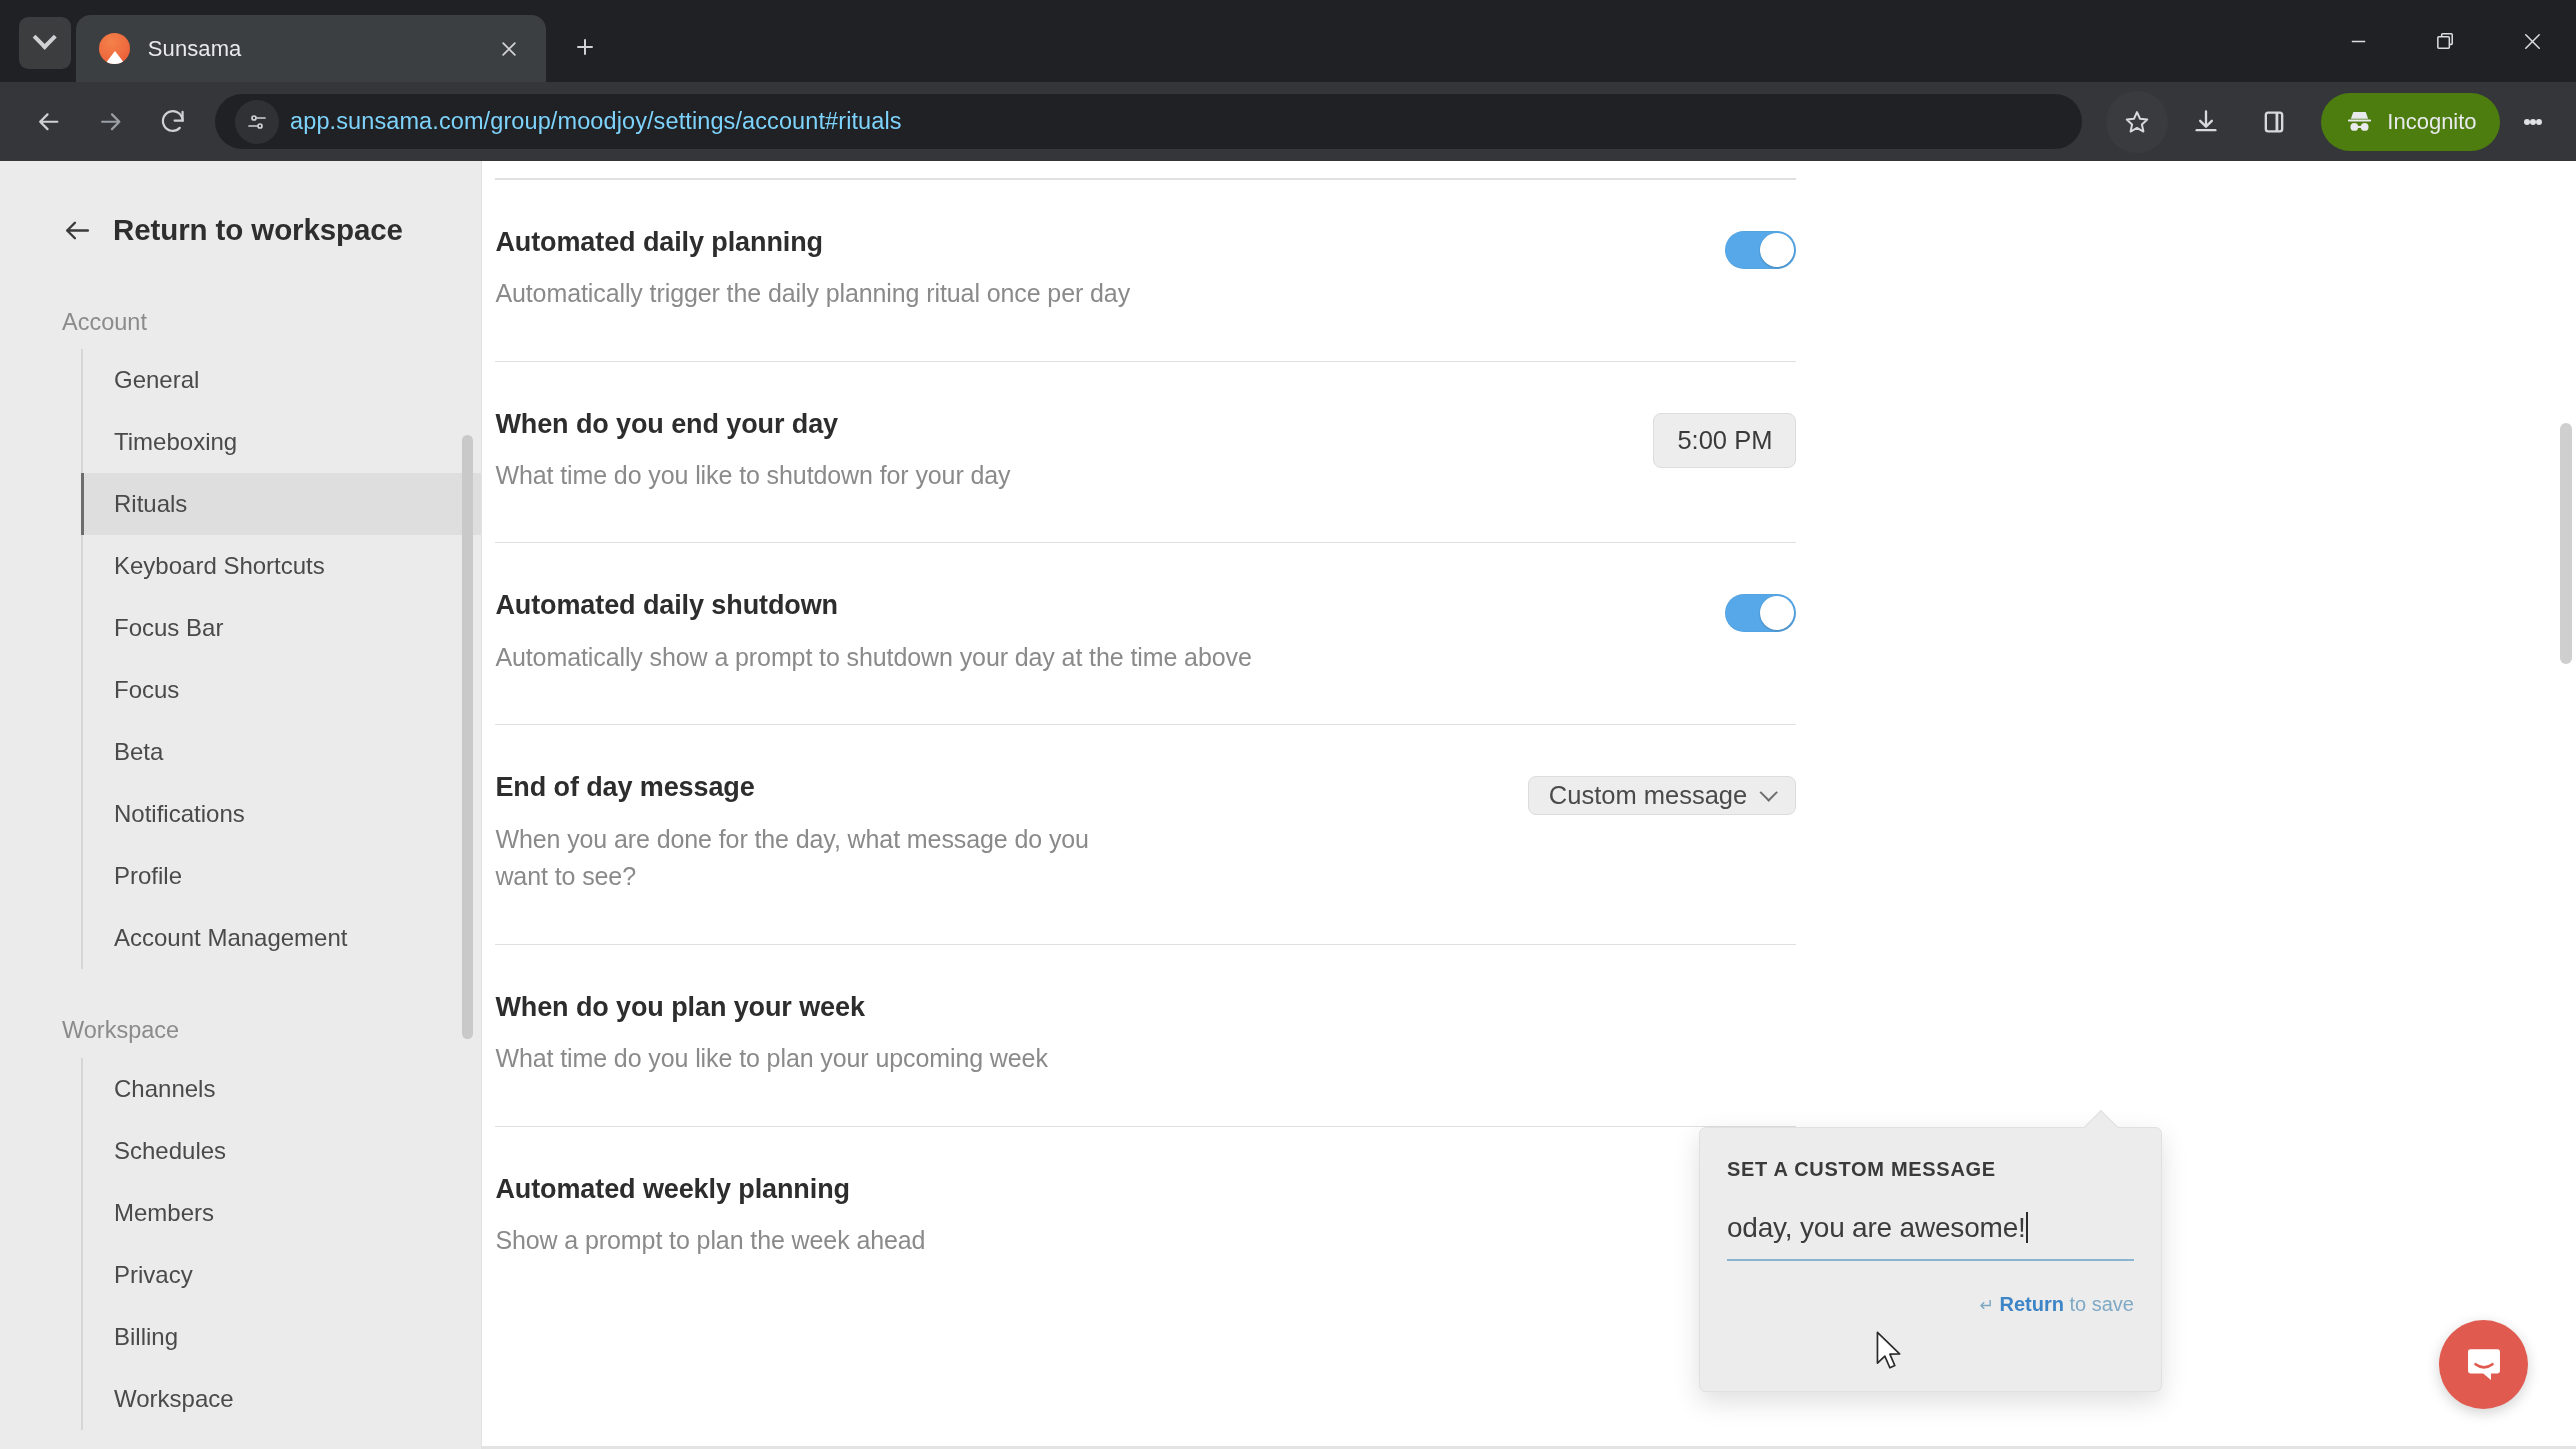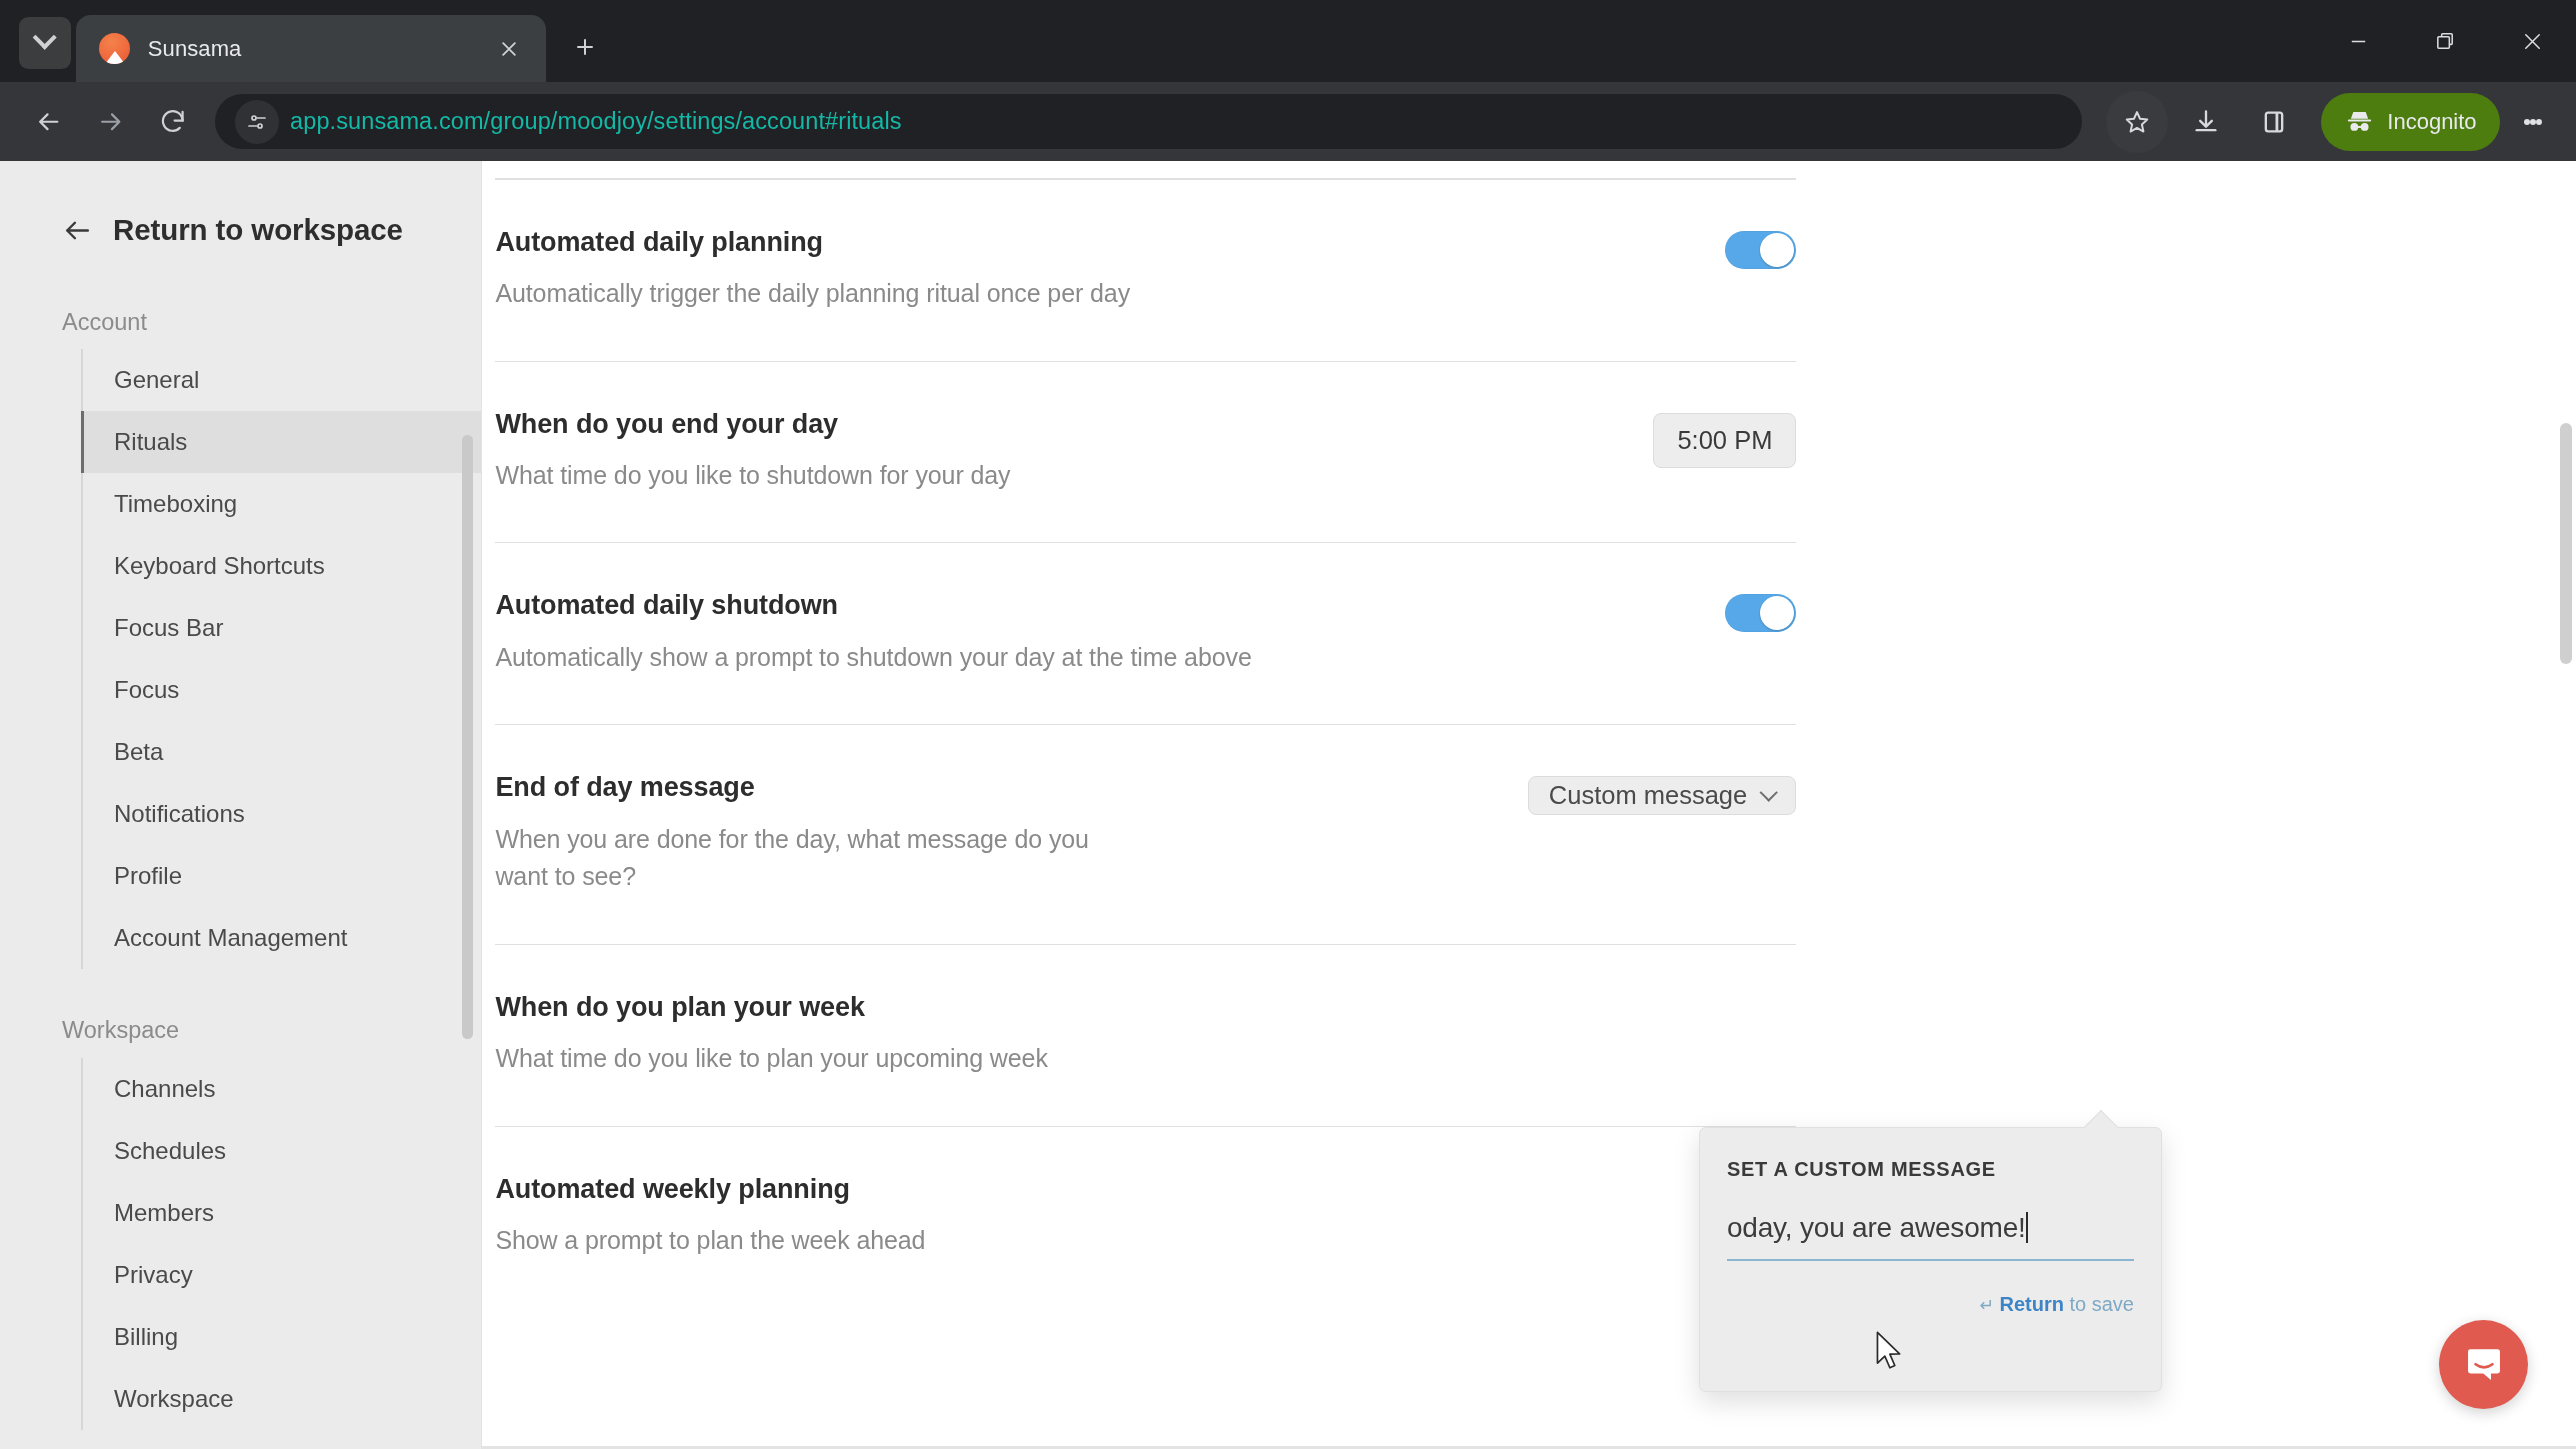--- a/index.html
+++ b/index.html
@@ -89,21 +89,21 @@
     display: flex; align-items: center; padding: 0 20px;
     min-width: 0; cursor: text;
   }
   .omnibox-icon {
     width: 44px; height: 44px; border-radius: 50%; background: #303134;
     display: flex; align-items: center; justify-content: center; flex: 0 0 auto;
     margin-right: 10.7px; cursor: pointer;
   }
   .omnibox-icon svg { width: 24px; height: 24px; }
   .url {
-    color: #14b8a6; font-size: 23.5px; white-space: nowrap;
+    color: #7dd3fc; font-size: 23.5px; white-space: nowrap;
     overflow: hidden; text-overflow: ellipsis; letter-spacing: 0.1px;
   }
   .tb-icon {
     width: 62px; height: 62px; border-radius: 50%;
     display: flex; align-items: center; justify-content: center;
     cursor: pointer; flex: 0 0 auto; margin-left: 6.7px;
   }
   .tb-icon.star { background: #3a3b3e; }
   .tb-icon svg { width: 28px; height: 28px; }
   .incognito-pill {
@@ -386,22 +386,22 @@
           <path d="M20 12 H4 M10 6 L4 12 L10 18"></path>
         </svg>
         <span class="return-label">Return to workspace</span>
       </div>
 
       <div class="sb-scroll">
 
         <div class="sb-group-title">Account</div>
         <div class="sb-items">
           <div class="sb-item">General</div>
+          <div class="sb-item">Timeboxing</div>
           <div class="sb-item active">Rituals</div>
-          <div class="sb-item">Timeboxing</div>
           <div class="sb-item">Keyboard Shortcuts</div>
           <div class="sb-item">Focus Bar</div>
           <div class="sb-item">Focus</div>
           <div class="sb-item">Beta</div>
           <div class="sb-item">Notifications</div>
           <div class="sb-item">Profile</div>
           <div class="sb-item">Account Management</div>
         </div>
 
         <div class="sb-spacer"></div>

